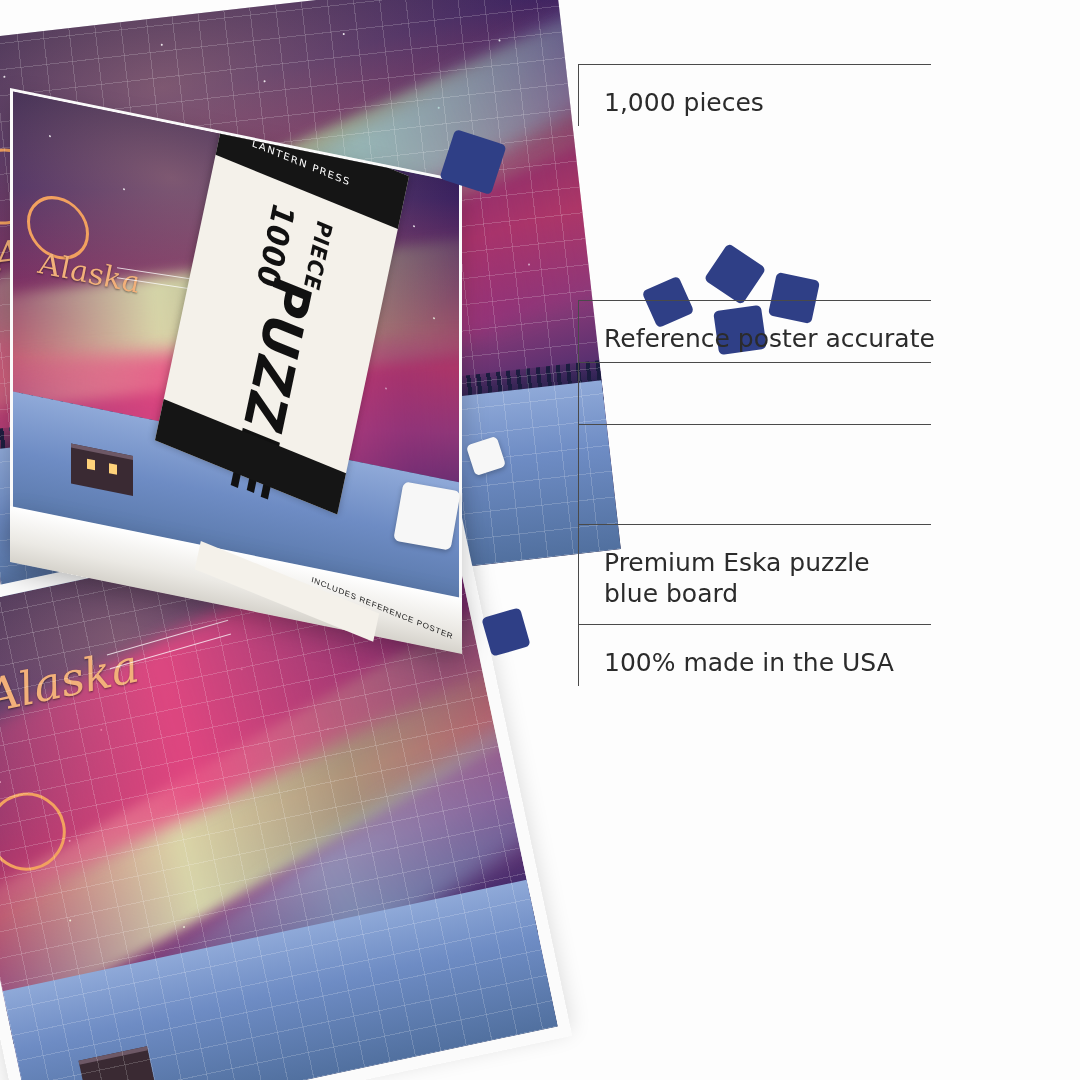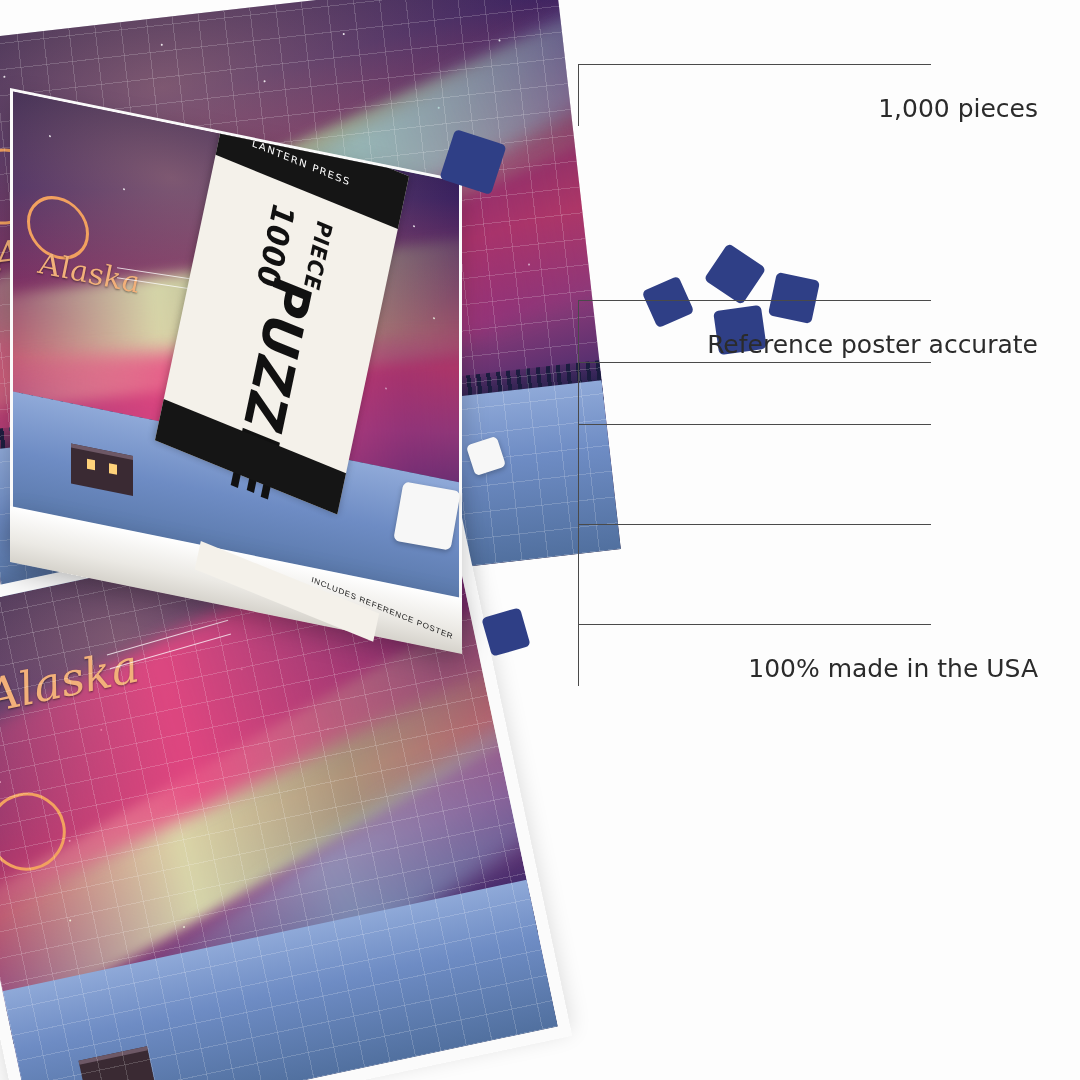--- a/index.html
+++ b/index.html
@@ -26,22 +26,21 @@
   #features-title {
     font-family: "DejaVu Sans", sans-serif;
     font-weight: bold;
     font-size: 31px;
     letter-spacing: 3.2px;
     color: #1c1c1c;
     margin: 0 0 16px 3px;
   }
   .feat {
     position: relative;
-    padding: 30px 0 4px 26px;
-    text-align: right;
+    padding: 24px 0 4px 26px;
   }
   .feat .rule-top {
     position: absolute;
     left: 0; top: 0;
     width: 353px; height: 1px;
     background: #4a4a4a;
   }
   .feat .rule-left {
     position: absolute;
     left: 0; top: 0;
@@ -341,20 +340,22 @@
     </div>
 
     <div class="feat" style="height:100px;">
       <div class="rule-top"></div>
       <div class="rule-left"></div>
     </div>
 
     <div class="feat" style="height:100px;">
       <div class="rule-top"></div>
       <div class="rule-left"></div>
+      <div class="txt">Premium Eska puzzle
+blue board</div>
     </div>
 
     <div class="feat" style="height:62px;">
       <div class="rule-top"></div>
       <div class="rule-left"></div>
       <div class="txt">100% made in the USA</div>
     </div>
   </div>
 
 </div>

